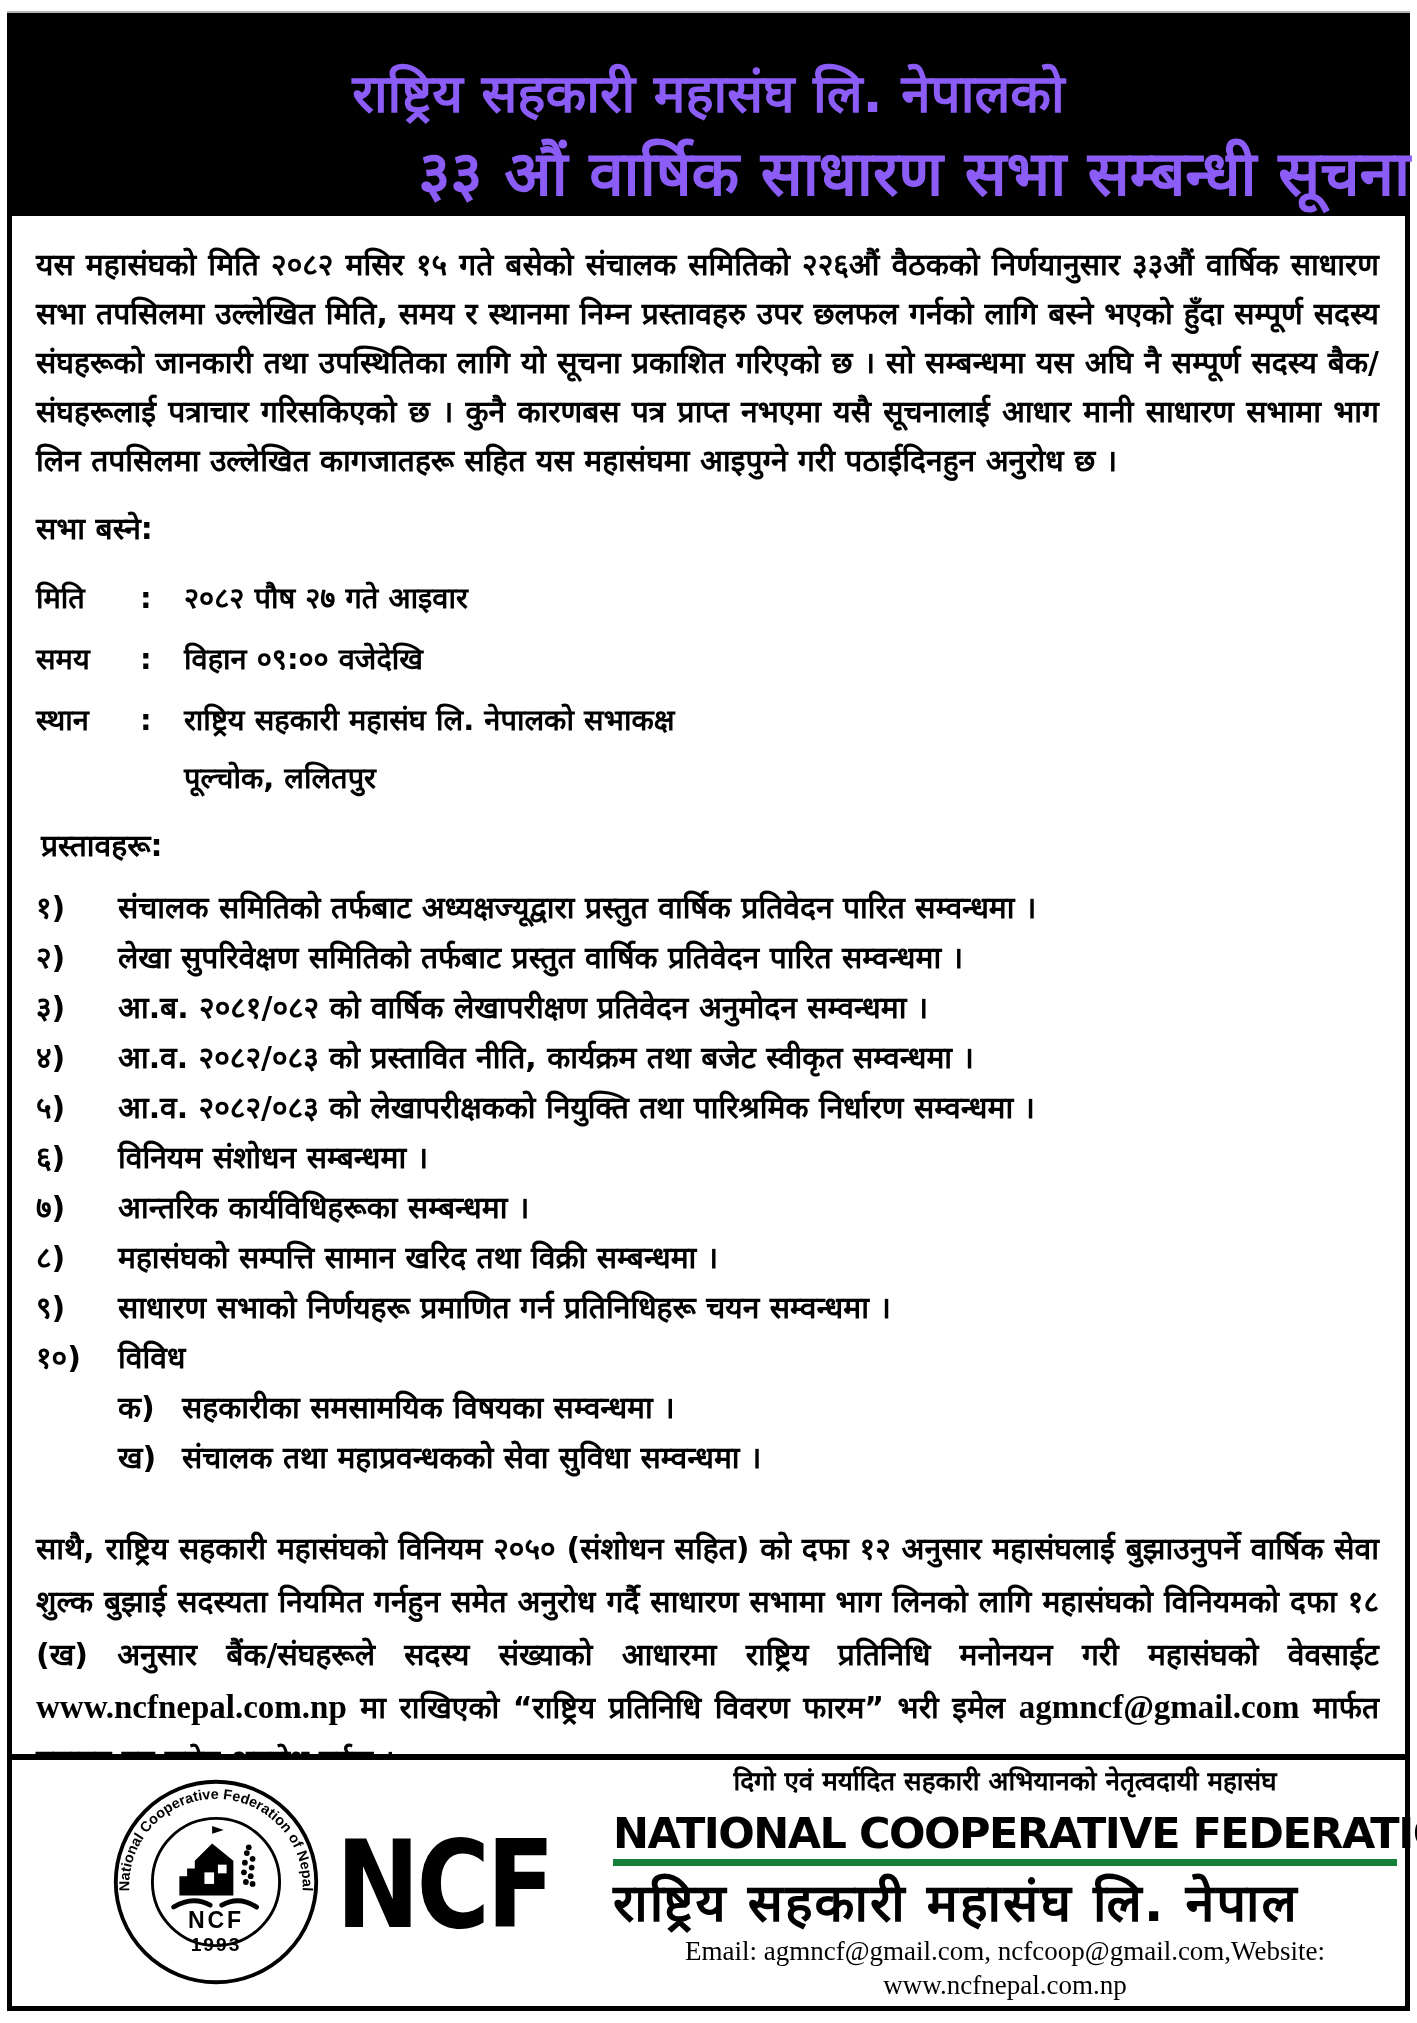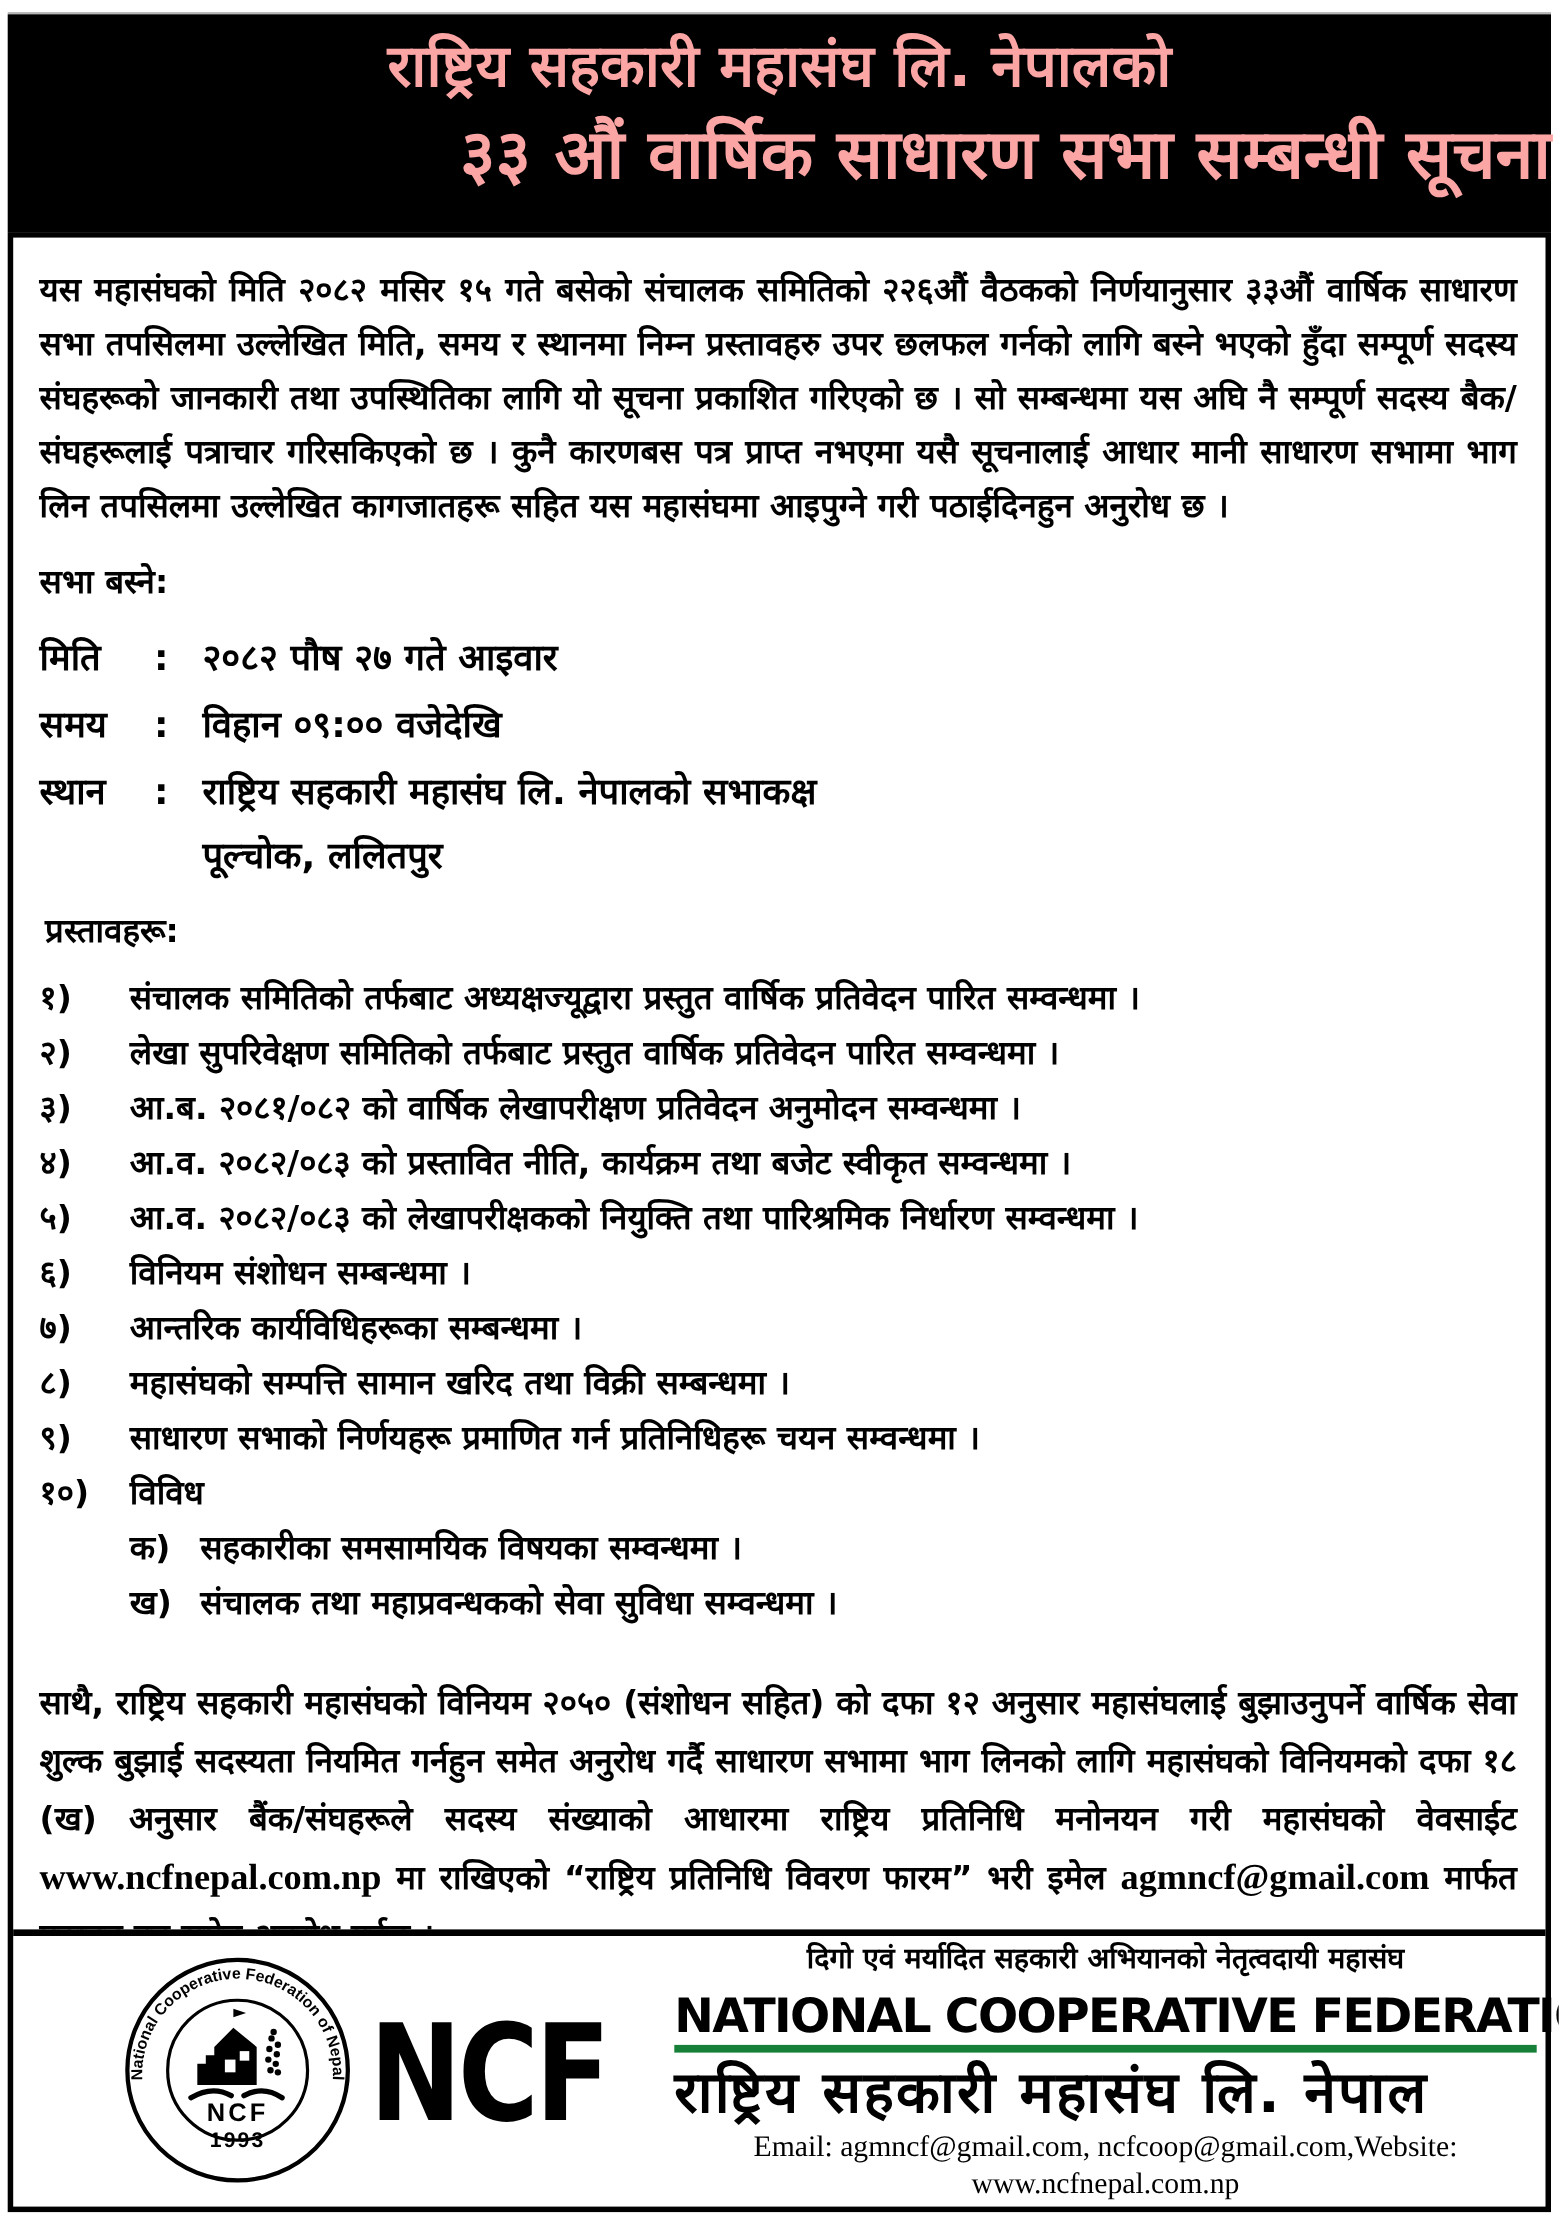--- a/index.html
+++ b/index.html
@@ -7,43 +7,43 @@
   body {
     width:1417px;
     font-family:"DejaVu Sans","Liberation Sans",sans-serif;
     color:#000;
   }
   .page { width:1417px; padding:11px 7px 7px 7px; background:#fff; }
   .hairline { height:2px; background:#b5b5b5; }
 
   
   .banner {
-    background:#000; color:#fca5a5; text-align:center;
-    height:198px; padding-top:11px;
+    background:#000; color:#8b5cf6; text-align:center;
+    height:198px; padding-top:44px;
   }
   .banner .h1 { font-size:53px; font-weight:bold; line-height:74px; letter-spacing:0px; }
   .banner .h2 { font-size:62px; font-weight:bold; line-height:86px;text-align:right; }
 
   
   .outer-box { border:5px solid #000; background:#fff; }
 
   .content-area {
     height:1538px; overflow:hidden;
     padding:24px 26px 0 24px;
     font-weight:bold;
   }
   .intro {
     font-size:30px; line-height:49px; text-align:justify;
     margin-bottom:22px;
   }
   .section-heading { font-size:30px; margin:14px 0 30px 0; }
 
   .mrow {
     display:grid; grid-template-columns:104px 44px 1fr;
-    font-size:33px; line-height:40px; margin-bottom:21px;
+    font-size:29px; line-height:40px; margin-bottom:21px;
   }
   .mrow .mval div { margin-top:18px; }
 
   .proposals-heading { margin:26px 0 24px 5px; }
   .prow {
     display:grid; grid-template-columns:82px 1fr;
     font-size:30px; line-height:37px; margin-bottom:13px;
   }
   .prow.sub { margin-left:82px; grid-template-columns:64px 1fr; }
 

